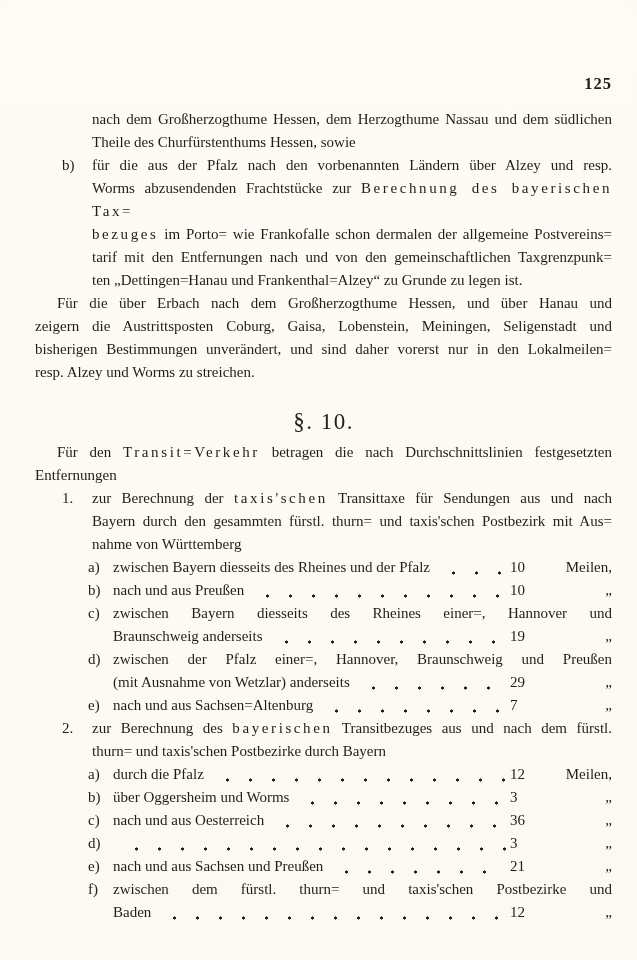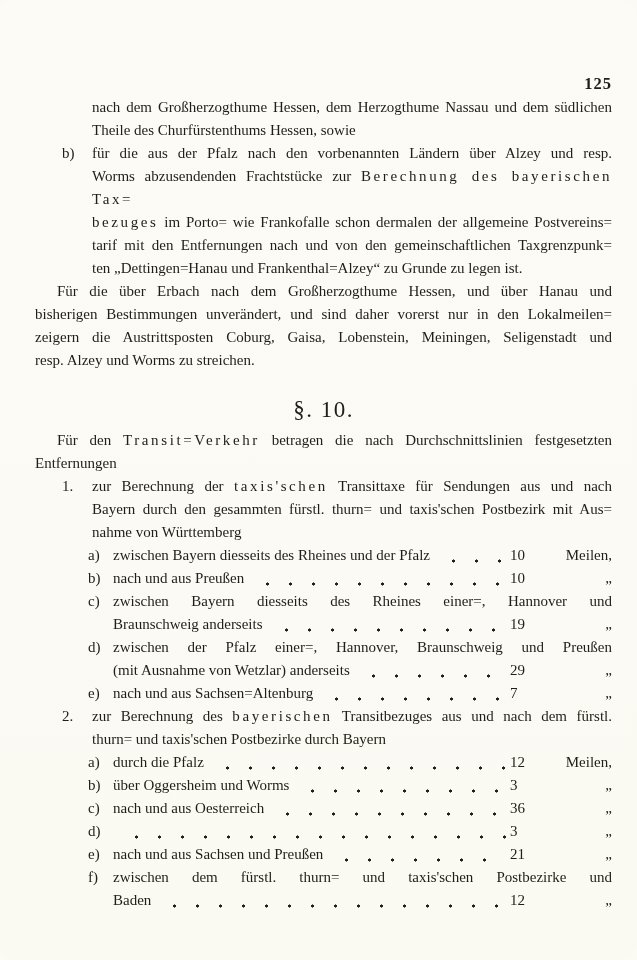--- a/index.html
+++ b/index.html
@@ -13,21 +13,21 @@
     background:linear-gradient(180deg,#fcfbf6 0%,#fbfaf4 60%,#faf9f2 100%);
     color:#211d17;
     font-size:15px;
     border-radius:16px;
   }
   .pageno{
     position:absolute;top:74px;right:25px;
     font-weight:700;font-size:16.5px;letter-spacing:1px;
   }
   .doc-body{
-    position:absolute;top:96px;left:35px;width:577px;
+    position:absolute;top:108px;left:35px;width:577px;
   }
   .line{position:relative;line-height:23px;min-height:23px;}
   .j{text-align:justify;text-align-last:justify;}
   .f{padding-left:0;}
   .p1{padding-left:22px;}
   .c1{padding-left:57px;}
   .l1{padding-left:57px;}
   .l1 > .lbl{position:absolute;left:27px;}
   .c2{padding-left:78px;}
   .l2{padding-left:78px;}
@@ -55,22 +55,22 @@
   <div class="pageno">125</div>
   <div class="doc-body" id="doc-body">
       <div class="line c1 j"><span>nach dem Großherzogthume Hessen, dem Herzogthume Nassau und dem südlichen</span></div>
       <div class="line c1"><span>Theile des Churfürstenthums Hessen, sowie</span></div>
       <div class="line l1 j"><span class="lbl">b)</span><span>für die aus der Pfalz nach den vorbenannten Ländern über Alzey und resp.</span></div>
       <div class="line c1 j"><span>Worms abzusendenden Frachtstücke zur </span><span class="sp">Berechnung des bayerischen Tax=</span></div>
       <div class="line c1 j"><span class="sp">bezuges</span><span> im Porto= wie Frankofalle schon dermalen der allgemeine Postvereins=</span></div>
       <div class="line c1 j"><span>tarif mit den Entfernungen nach und von den gemeinschaftlichen Taxgrenzpunk=</span></div>
       <div class="line c1"><span>ten „Dettingen=Hanau und Frankenthal=Alzey“ zu Grunde zu legen ist.</span></div>
       <div class="line p1 j"><span>Für die über Erbach nach dem Großherzogthume Hessen, und über Hanau und</span></div>
+      <div class="line f j"><span>zeigern die Austrittsposten Coburg, Gaisa, Lobenstein, Meiningen, Seligenstadt und</span></div>
       <div class="line f j"><span>bisherigen Bestimmungen unverändert, und sind daher vorerst nur in den Lokalmeilen=</span></div>
-      <div class="line f j"><span>zeigern die Austrittsposten Coburg, Gaisa, Lobenstein, Meiningen, Seligenstadt und</span></div>
       <div class="line f"><span>resp. Alzey und Worms zu streichen.</span></div>
       <div class="line heading">§. 10.</div>
       <div class="line p1 j"><span>Für den </span><span class="sp">Transit=Verkehr</span><span> betragen die nach Durchschnittslinien festgesetzten</span></div>
       <div class="line f"><span>Entfernungen</span></div>
       <div class="line l1 j"><span class="lbl">1.</span><span>zur Berechnung der </span><span class="sp">taxis'schen</span><span> Transittaxe für Sendungen aus und nach</span></div>
       <div class="line c1 j"><span>Bayern durch den gesammten fürstl. thurn= und taxis'schen Postbezirk mit Aus=</span></div>
       <div class="line c1"><span>nahme von Württemberg</span></div>
       <div class="row line l2">
         <span class="lbl">a)</span>
         <span class="txt">zwischen Bayern diesseits des Rheines und der Pfalz</span>

